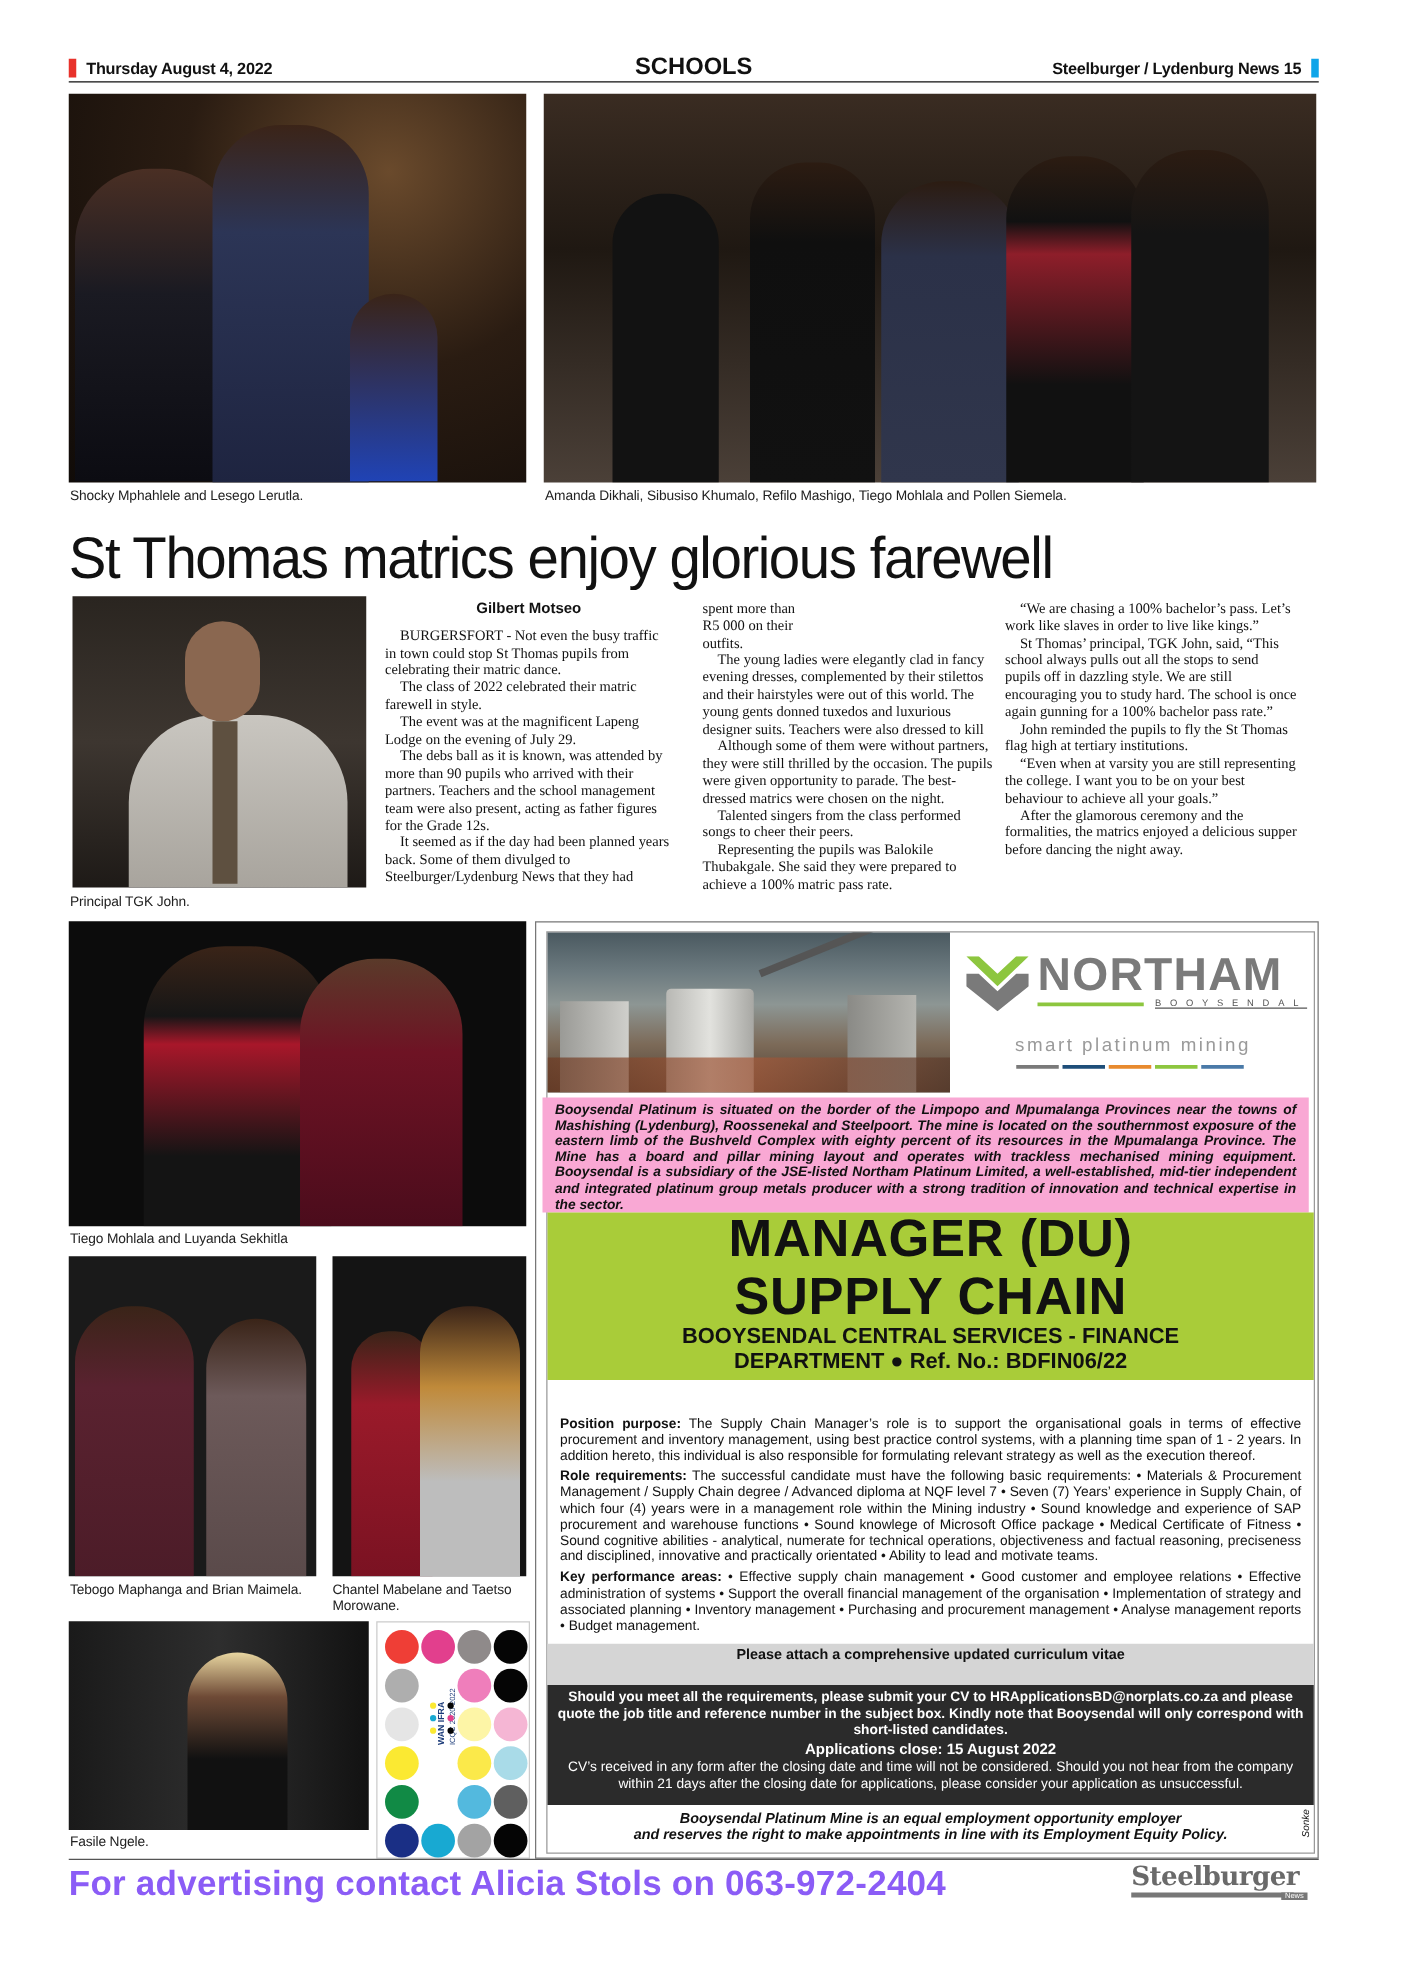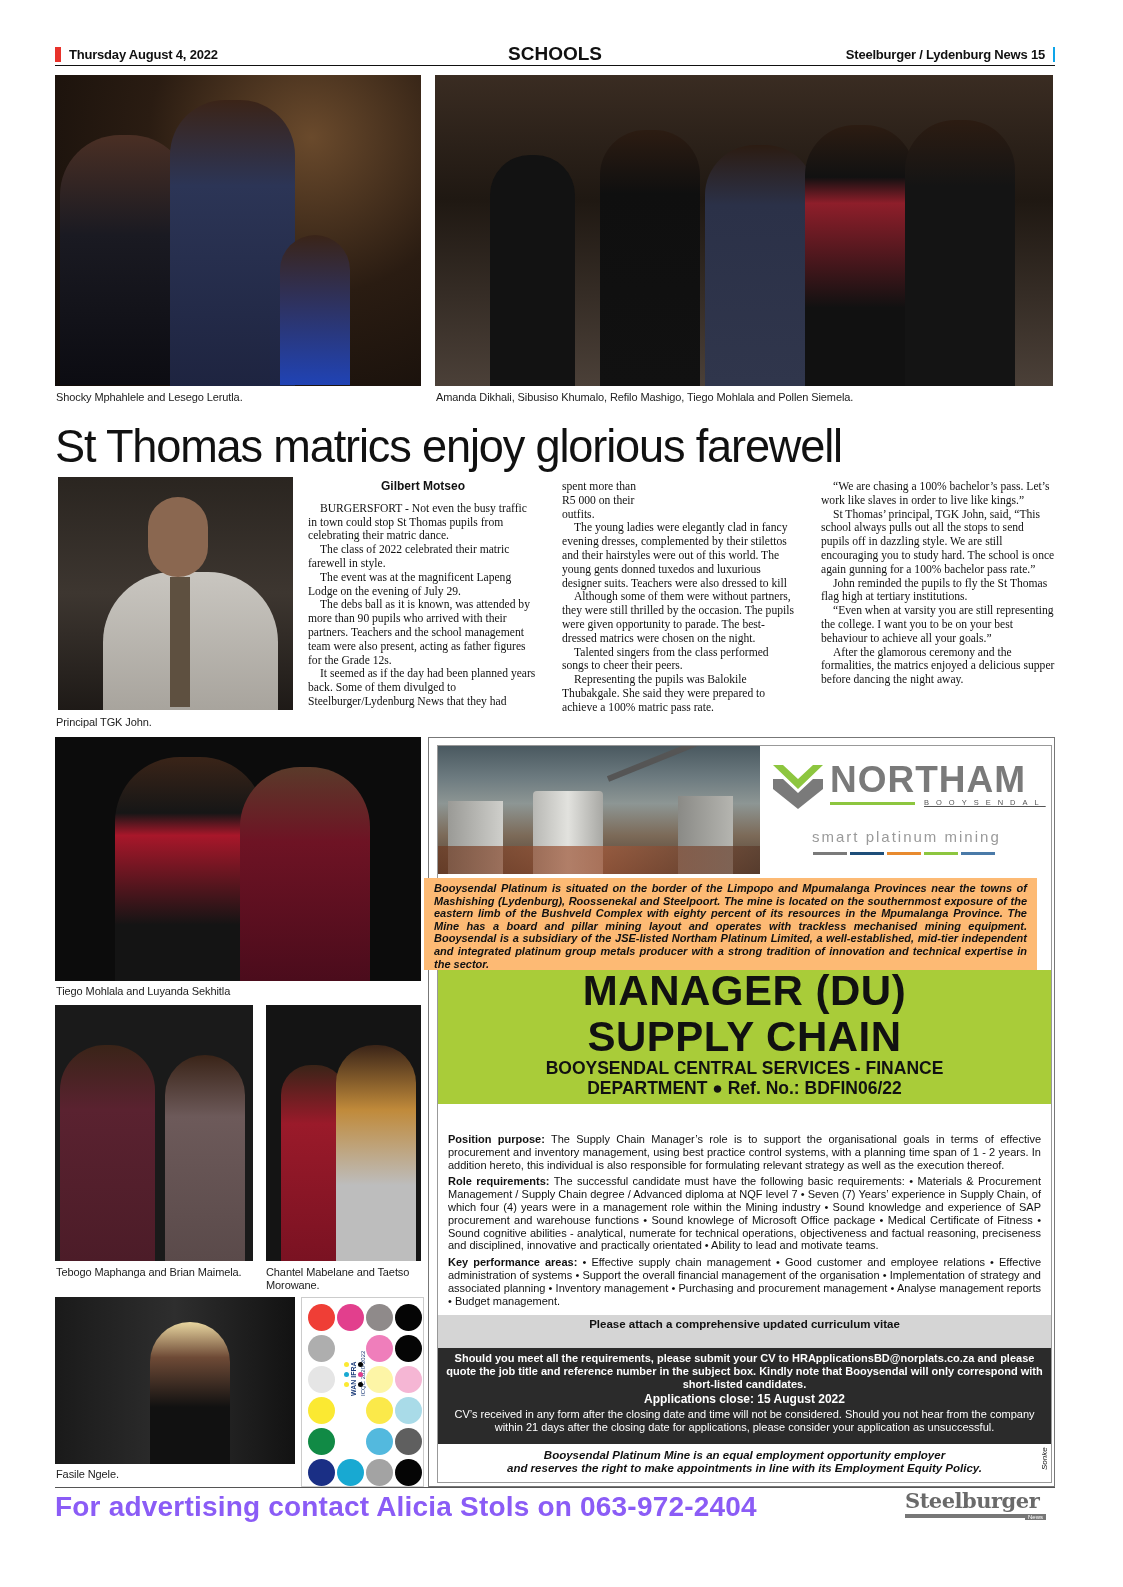--- a/index.html
+++ b/index.html
@@ -3,41 +3,41 @@
 <meta charset="utf-8">
 <style>
   * { box-sizing: border-box; margin: 0; padding: 0; }
   body { width: 1123px; height: 1587px; background: #fff; position: relative; overflow: hidden; font-family: "Liberation Sans", sans-serif; color: #111; }
   .abs { position: absolute; }
 
   
   .hdr { left: 55px; top: 46px; width: 1000px; height: 20px; border-bottom: 1.5px solid #111; }
   .hdr .date { position: absolute; left: 0; top: 1px; padding-left: 8px; border-left: 6px solid #e8322b; font-size: 13px; font-weight: bold; letter-spacing: -0.2px; }
   .hdr .section { position: absolute; left: 0; right: 0; top: -3px; text-align: center; font-size: 19px; font-weight: bold; }
-  .hdr .pub { position: absolute; right: 0; top: 1px; padding-right: 8px; border-right: 2px solid #0ea5e9; font-size: 13px; font-weight: bold; letter-spacing: -0.2px; }
+  .hdr .pub { position: absolute; right: 0; top: 1px; padding-right: 8px; border-right: 6px solid #0ea5e9; font-size: 13px; font-weight: bold; letter-spacing: -0.2px; }
 
   
   .photo { overflow: hidden; }
   .caption { font-size: 11px; color: #222; letter-spacing: -0.1px; line-height: 13px; }
 
   
   .headline { left: 55px; top: 418px; font-size: 47px; letter-spacing: -1.2px; font-weight: normal; transform: scaleX(0.96); transform-origin: left top; white-space: nowrap; }
 
   
   .col { font-family: "Liberation Serif", serif; font-size: 11.6px; line-height: 13.8px; color: #111; }
   .col p { text-indent: 12px; }
   .byline { font-family: "Liberation Sans", sans-serif; font-weight: bold; font-size: 12px; text-align: center; margin-bottom: 8px; }
 
   
   .ad-frame { left: 428px; top: 737px; width: 627px; height: 750px; border: 1.5px solid #777; }
   .ad-inner { left: 437px; top: 745px; width: 615px; height: 738px; border: 1px solid #999; }
   .ad-top { left: 438px; top: 746px; width: 613px; height: 130px; }
   .mine-photo { position: absolute; left: 0; top: 0; width: 322px; height: 128px; background: linear-gradient(180deg, #4a5960 0%, #6d7b80 25%, #8d9694 45%, #7c6a58 70%, #4d3f33 100%); overflow: hidden; }
   .logo-box { position: absolute; left: 326px; top: 0; right: 0; height: 128px; }
-  .about { left: 424px; top: 878px; width: 613px; height: 92px; background: #fdba74; padding: 4px 10px; font-size: 11px; line-height: 12.6px; font-weight: bold; font-style: italic; text-align: justify; }
+  .about { left: 434px; top: 878px; width: 613px; height: 92px; background: #f9a8d4; padding: 4px 10px; font-size: 11px; line-height: 12.6px; font-weight: bold; font-style: italic; text-align: justify; }
   .green { left: 438px; top: 970px; width: 613px; height: 134px; background: #a9cc39; text-align: center; font-weight: bold; }
   .green .t1 { font-size: 42px; line-height: 42px; margin-top: 4px; letter-spacing: 0.5px; }
   .green .t2 { font-size: 17.5px; line-height: 20px; margin-top: 0px; }
   .body-ad { left: 438px; top: 1130px; width: 613px; padding: 3px 10px; font-size: 11px; line-height: 12.8px; text-align: justify; }
   .body-ad p { margin-bottom: 4px; }
   .body-ad b { font-weight: bold; }
   .attach { left: 438px; top: 1315px; width: 613px; height: 33px; background: #d5d5d5; text-align: center; font-weight: bold; font-size: 11.5px; line-height: 13px; padding-top: 3px; }
   .dark { left: 438px; top: 1348px; width: 613px; height: 96px; background: #2b2b2b; color: #fff; text-align: center; font-size: 11px; line-height: 12.8px; padding: 4px 6px; }
   .dark .b { font-weight: bold; }
   .dark .close { font-weight: bold; font-size: 12px; margin: 3px 0 2px; }
@@ -97,21 +97,21 @@
   <p>The debs ball as it is known, was attended by more than 90 pupils who arrived with their partners. Teachers and the school management team were also present, acting as father figures for the Grade 12s.</p>
   <p>It seemed as if the day had been planned years back. Some of them divulged to Steelburger/Lydenburg News that they had</p>
 </div>
 <div class="abs col" style="left:562px;top:480px;width:232px;">
   <div style="width:90px">spent more than R5 000 on their outfits.</div>
   <p>The young ladies were elegantly clad in fancy evening dresses, complemented by their stilettos and their hairstyles were out of this world. The young gents donned tuxedos and luxurious designer suits. Teachers were also dressed to kill</p>
   <p>Although some of them were without partners, they were still thrilled by the occasion. The pupils were given opportunity to parade. The best-dressed matrics were chosen on the night.</p>
   <p>Talented singers from the class performed songs to cheer their peers.</p>
   <p>Representing the pupils was Balokile Thubakgale. She said they were prepared to achieve a 100% matric pass rate.</p>
 </div>
-<div class="abs col" style="left:804px;top:480px;width:234px;margin-left:17px;">
+<div class="abs col" style="left:804px;top:480px;width:234px;">
   <p>“We are chasing a 100% bachelor’s pass. Let’s work like slaves in order to live like kings.”</p>
   <p>St Thomas’ principal, TGK John, said, “This school always pulls out all the stops to send pupils off in dazzling style. We are still encouraging you to study hard. The school is once again gunning for a 100% bachelor pass rate.”</p>
   <p>John reminded the pupils to fly the St Thomas flag high at tertiary institutions.</p>
   <p>“Even when at varsity you are still representing the college. I want you to be on your best behaviour to achieve all your goals.”</p>
   <p>After the glamorous ceremony and the formalities, the matrics enjoyed a delicious supper before dancing the night away.</p>
 </div>
 
 <div class="abs photo" style="left:55px;top:737px;width:366px;height:244px;background:#0c0c0c;">
   <div style="position:absolute;left:60px;top:20px;width:150px;height:224px;border-radius:65px 65px 0 0;background:linear-gradient(180deg,#3a2418 0%,#161616 25%,#a8172a 35%,#141414 75%);"></div>
   <div style="position:absolute;left:185px;top:30px;width:130px;height:214px;border-radius:60px 60px 0 0;background:linear-gradient(180deg,#5a3a2a 0%,#6e1324 35%,#4b0c1c 100%);"></div>

